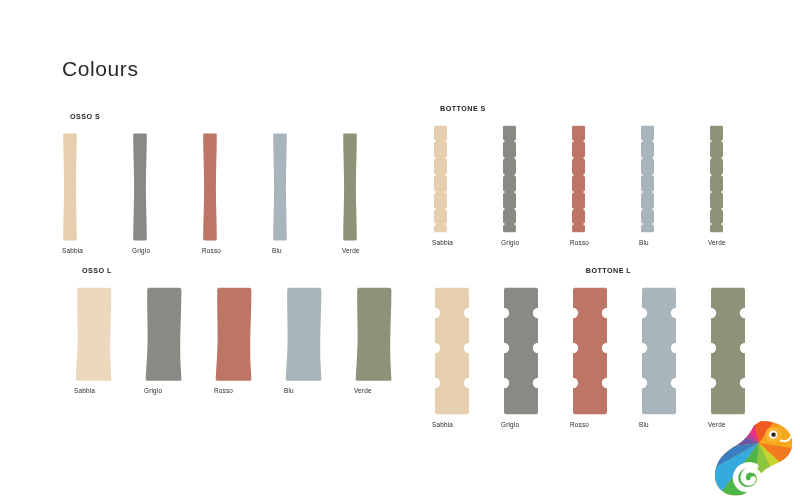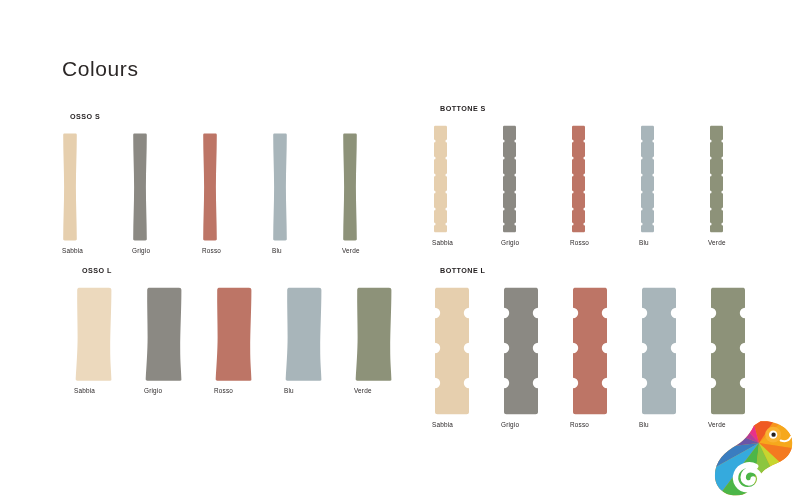--- a/index.html
+++ b/index.html
@@ -81,21 +81,21 @@
   #section-bottone-s { left: 432px; top: 105px; }
   #section-bottone-s .swatch-row   { margin-top: 13px; }
   #section-bottone-s .swatch-cell  { width: 69px; }
   #section-bottone-s .swatch-label { margin-top: 7px; }
 
   #section-osso-l   { left: 74px;  top: 267px; }
   #section-osso-l .swatch-row   { margin-top: 13px; }
   #section-osso-l .swatch-cell  { width: 70px; }
   #section-osso-l .swatch-label { margin-top: 7px; }
 
-  #section-bottone-l { left: 432px; top: 267px; }
+  #section-bottone-l { left: 432px; top: 267px; text-align: center; }
   #section-bottone-l .swatch-row   { margin-top: 13px; }
   #section-bottone-l .swatch-cell  { width: 69px; }
   #section-bottone-l .swatch-label { margin-top: 7px; }
 
   
   #brand-logo {
     position: absolute;
     left: 712px;
     top: 418px;
     width: 84px;

